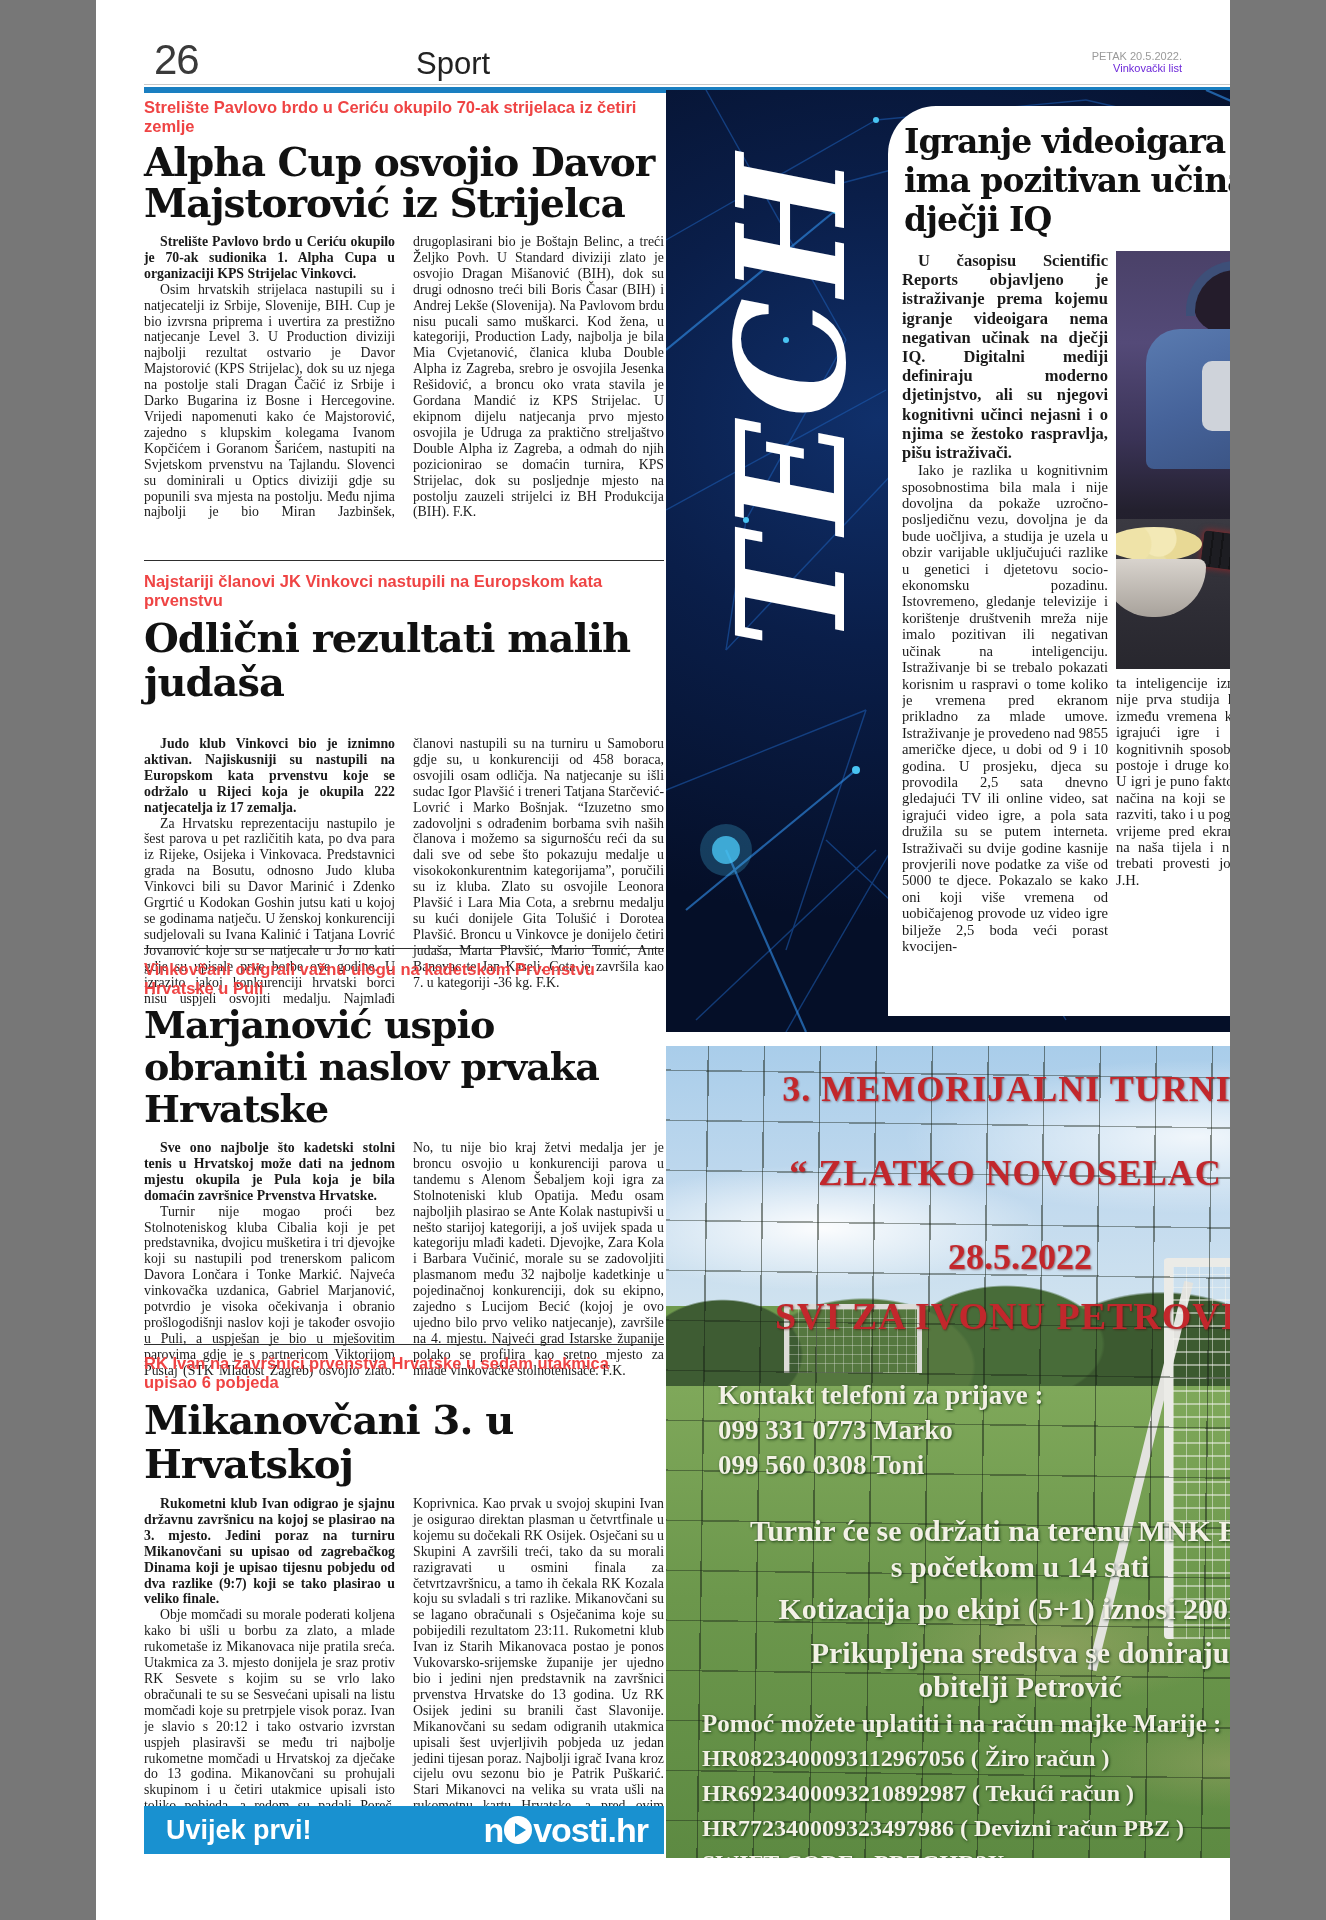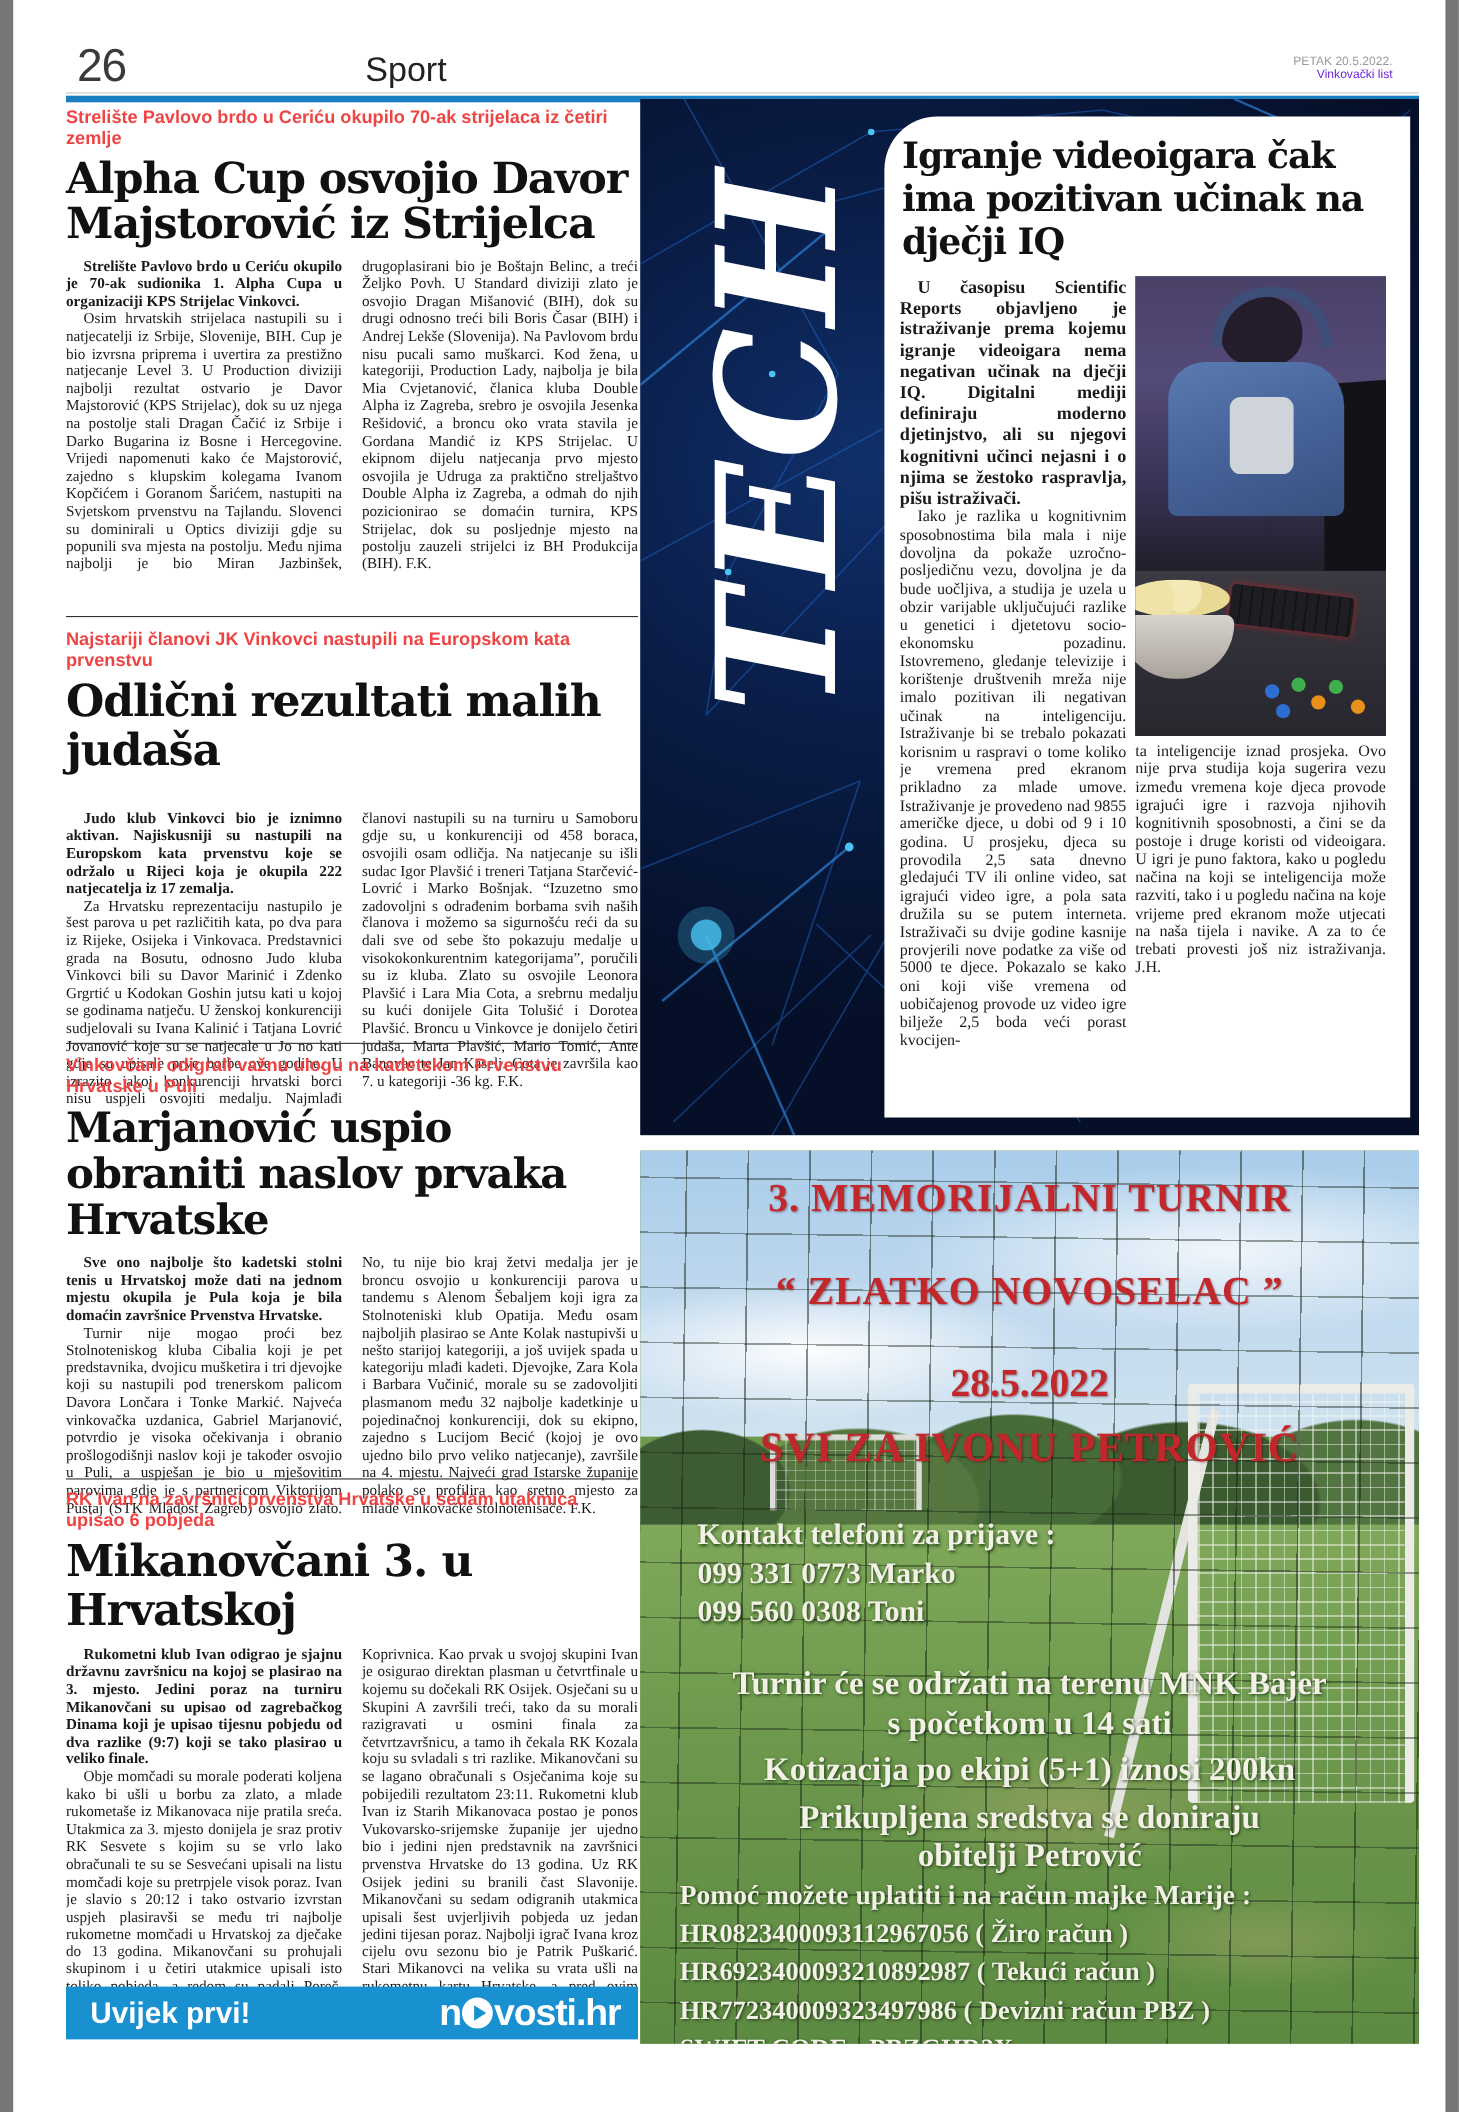--- a/index.html
+++ b/index.html
@@ -1,16 +1,16 @@
 <!DOCTYPE html>
 <html><head>
 <meta charset="utf-8">
 <style>
   html,body{margin:0;padding:0;background:#777;}
-  .page{position:relative;width:1302px;height:1920px;background:#ffffff;overflow:hidden;
+  .page{position:relative;width:1134px;height:1920px;background:#ffffff;overflow:hidden;
         font-family:"Liberation Serif",serif;color:#1a1a1a;margin:0 auto;}
   
   .pagenum{position:absolute;left:58px;top:36px;font-family:"Liberation Sans",sans-serif;
            font-size:42px;font-weight:400;color:#3a3a3a;letter-spacing:-1px;}
   .section{position:absolute;left:300px;top:46px;font-family:"Liberation Sans",sans-serif;
            font-size:31px;font-weight:400;color:#222;margin-left:20px;}
   .dateline{position:absolute;right:48px;top:50px;text-align:right;font-family:"Liberation Sans",sans-serif;}
   .dateline .d1{font-size:11px;color:#9a9a9a;display:block;}
   .dateline .d2{font-size:11px;color:#6d28d9;font-weight:400;display:block;}
   .hdr-rule{position:absolute;left:48px;width:1230px;top:84px;height:1px;background:#c8c8c8;}

